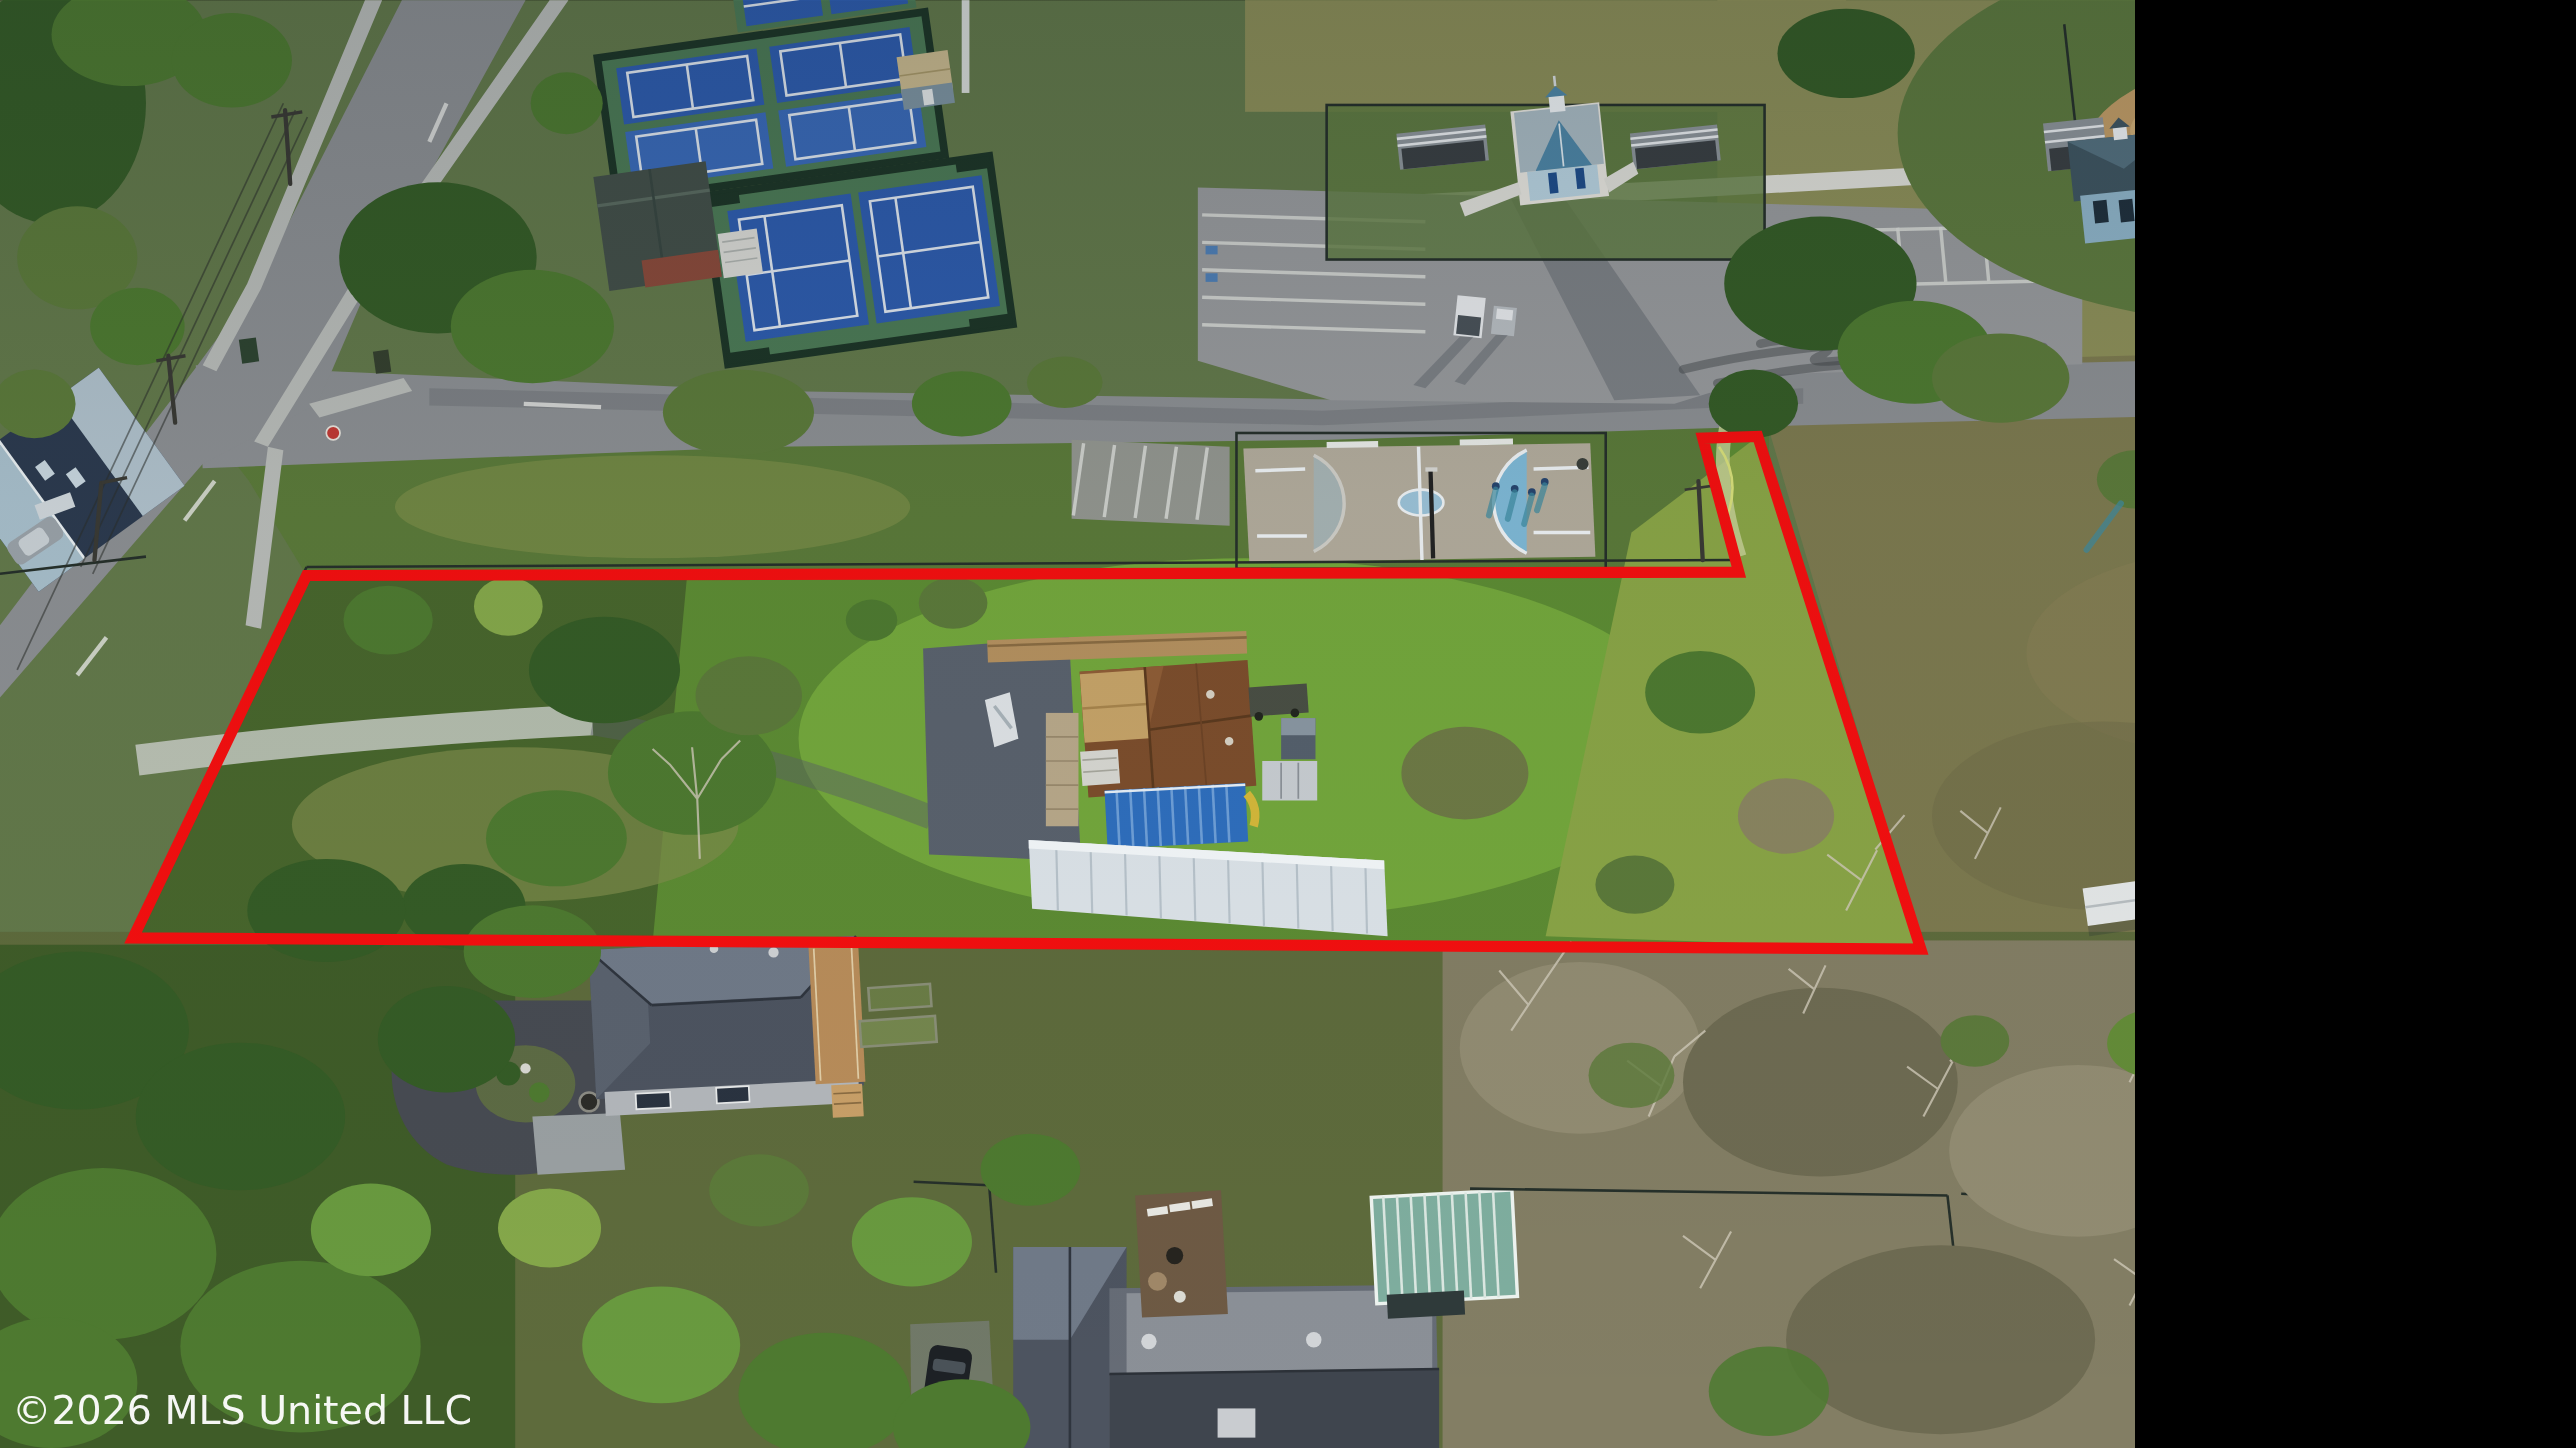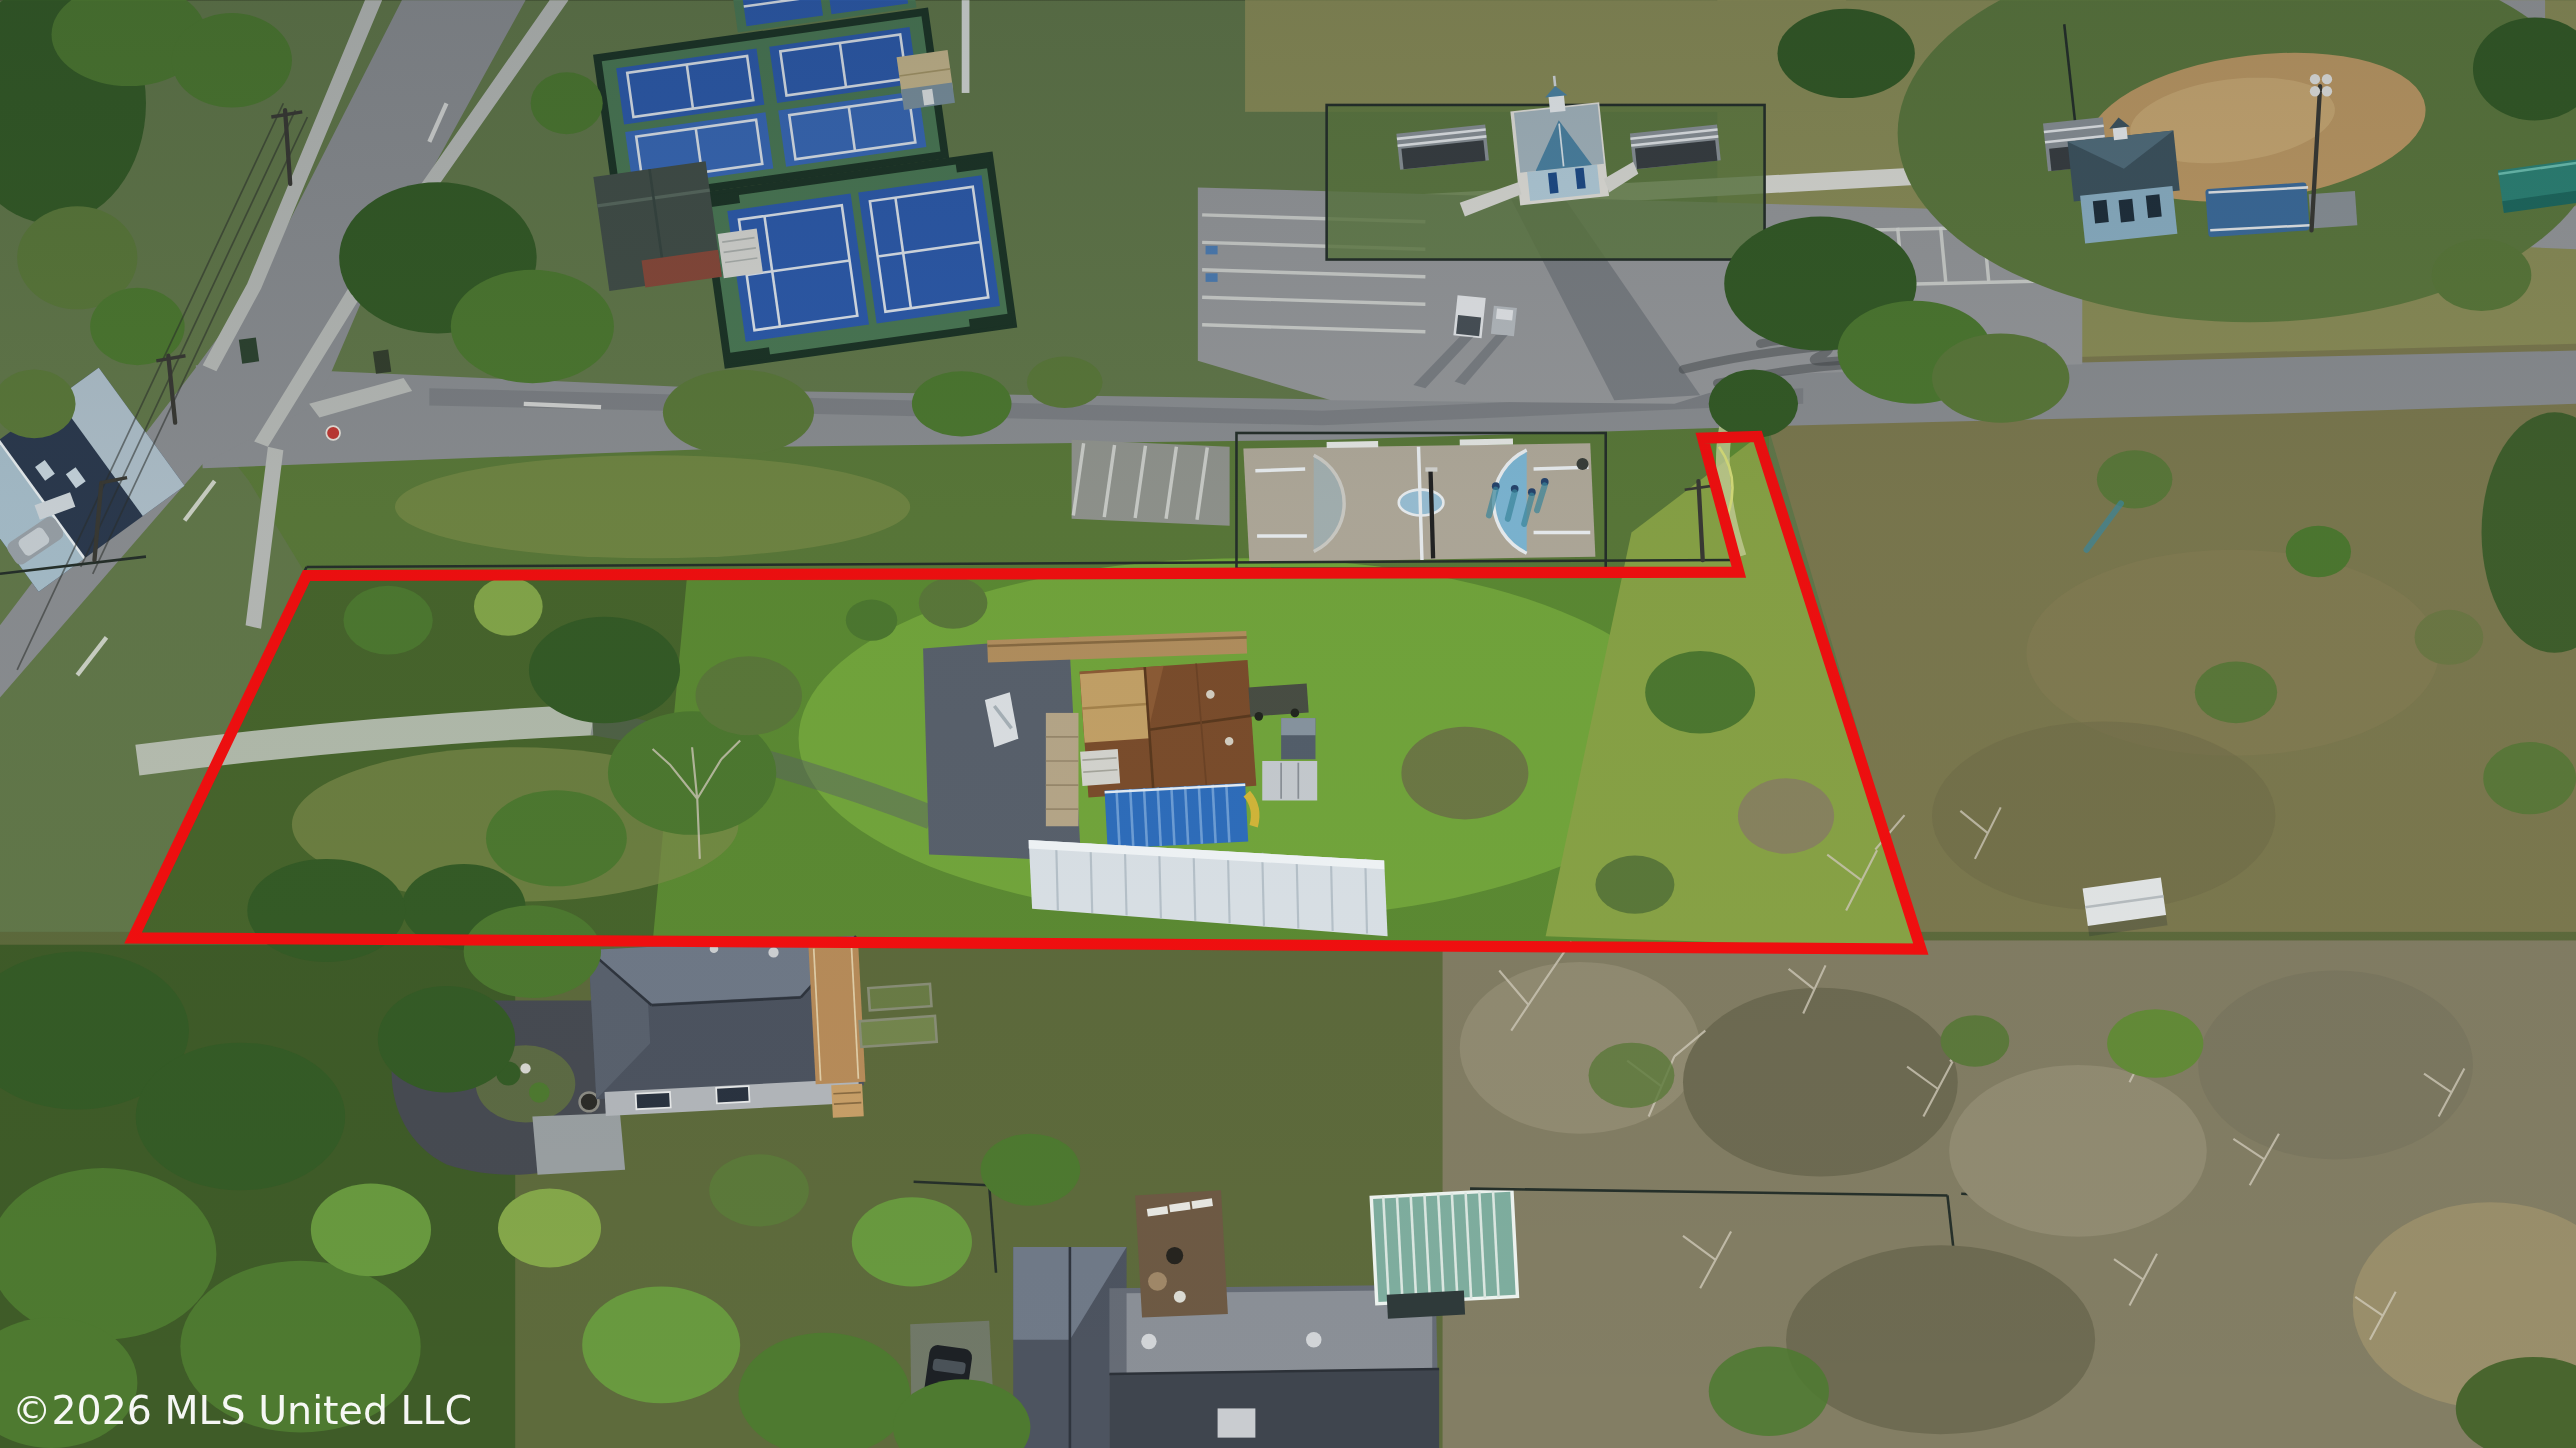--- a/index.html
+++ b/index.html
@@ -1,16 +1,16 @@
 <!DOCTYPE html>
 <html style="font-size:13.7px"><head>
 <meta charset="utf-8">
 <style>
   html,body{margin:0;padding:0;background:#000;}
-  #stage{position:relative;width:2576px;height:1449px;overflow:hidden;font-family:"DejaVu Sans",sans-serif;}
+  #stage{position:relative;width:2135px;height:1449px;overflow:hidden;font-family:"DejaVu Sans",sans-serif;}
   svg{display:block}
   
   .g-park{fill:#63794a}.g-dry{fill:#8d8f58}.g-strip{fill:#5b7a39}.g-field{fill:#7d7a4f}
   .g-lot{fill:#5d8c33}.g-lot-bright{fill:#74a83c}.g-lot-yellow{fill:#8aa546}.g-lot-dark{fill:#48662c}
   .g-south{fill:#5e6b3c}.g-woods{fill:#837e64}.g-woodsl{fill:#3f5c28}
   .patch{fill:#9aa055;opacity:.35}
   
   .road{fill:#8c8f92}.road-dark{fill:#717478;opacity:.55}.lot-pave{fill:#989a9c}.pave2{fill:#93968f}
   .walk{fill:#b9bcb8}.walkw{fill:#dfdfd8}.mark{stroke:#e9eae6;stroke-width:5;opacity:.8}
   .stall{stroke:#d8dad6;stroke-width:4;fill:none;opacity:.85}

